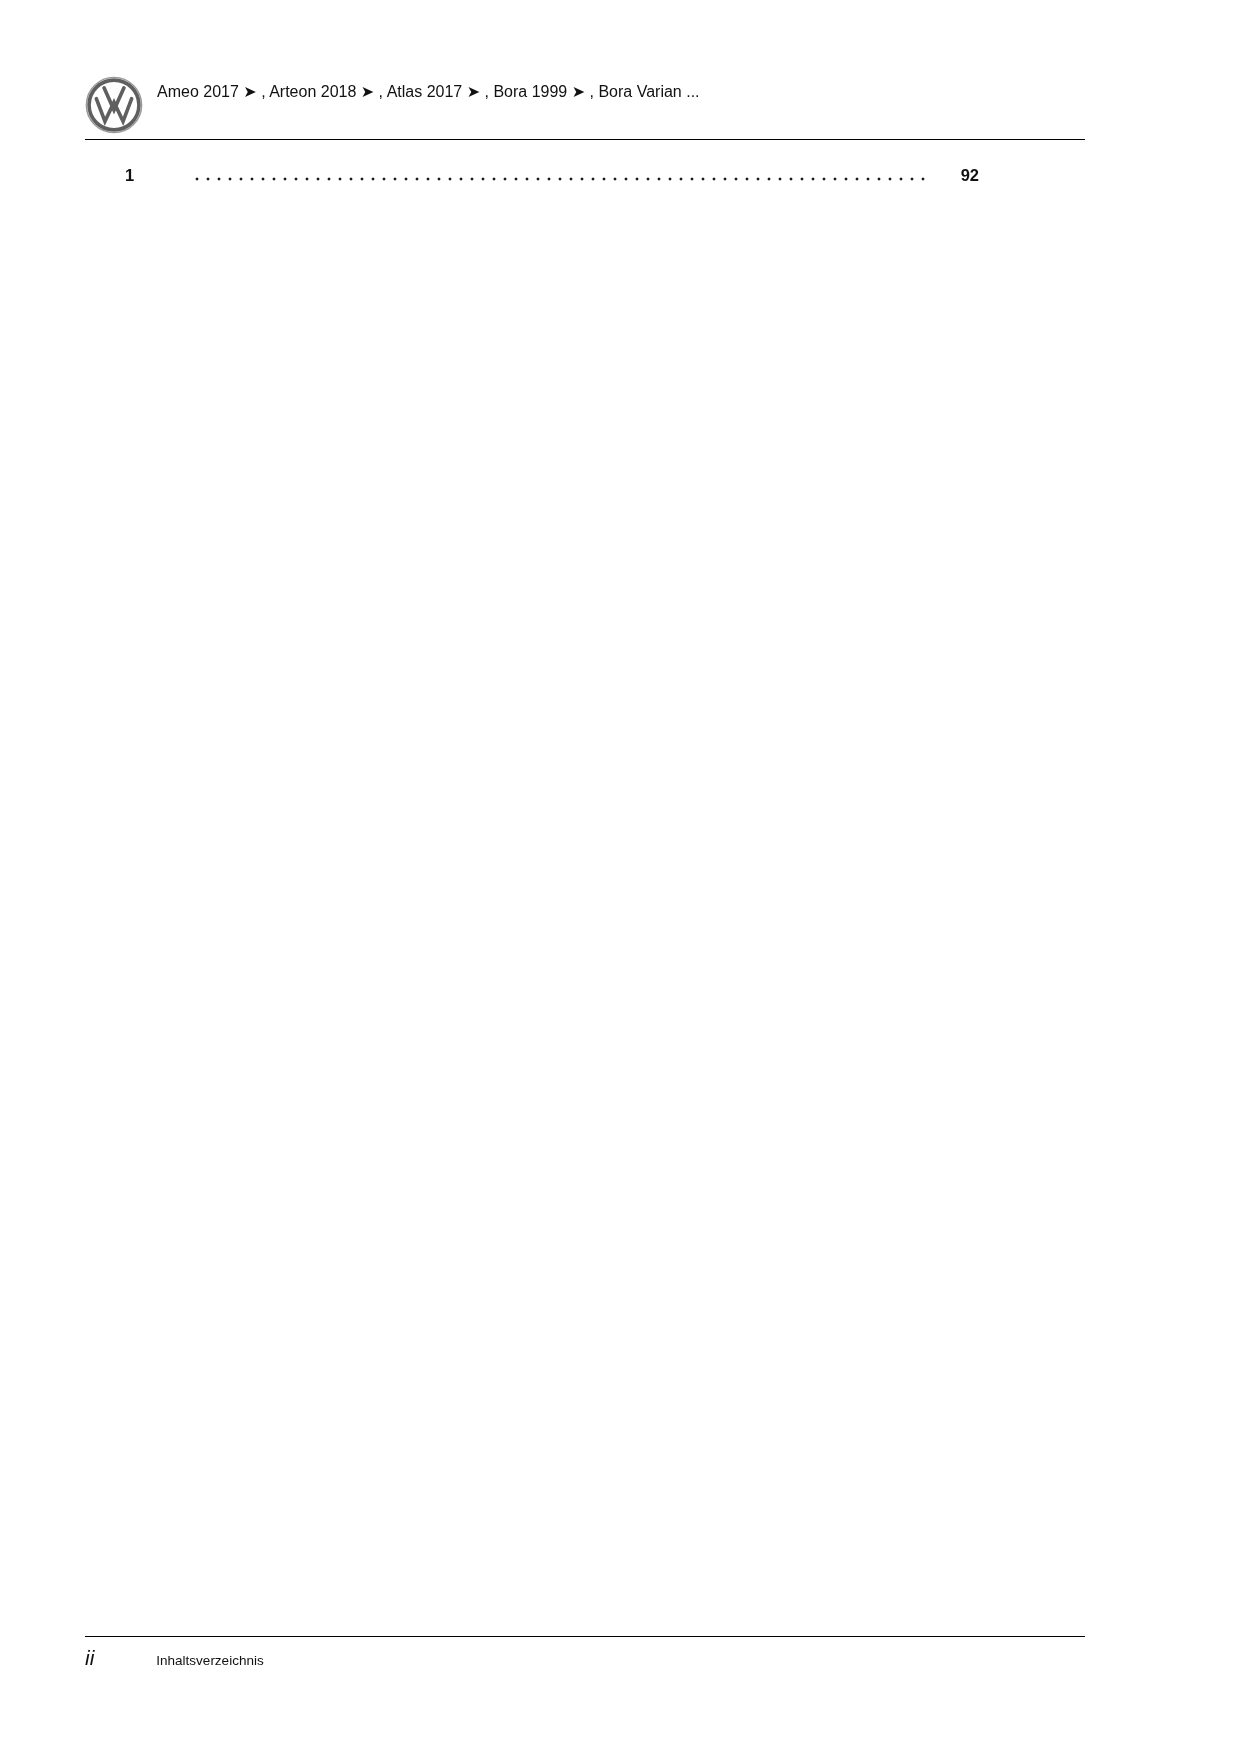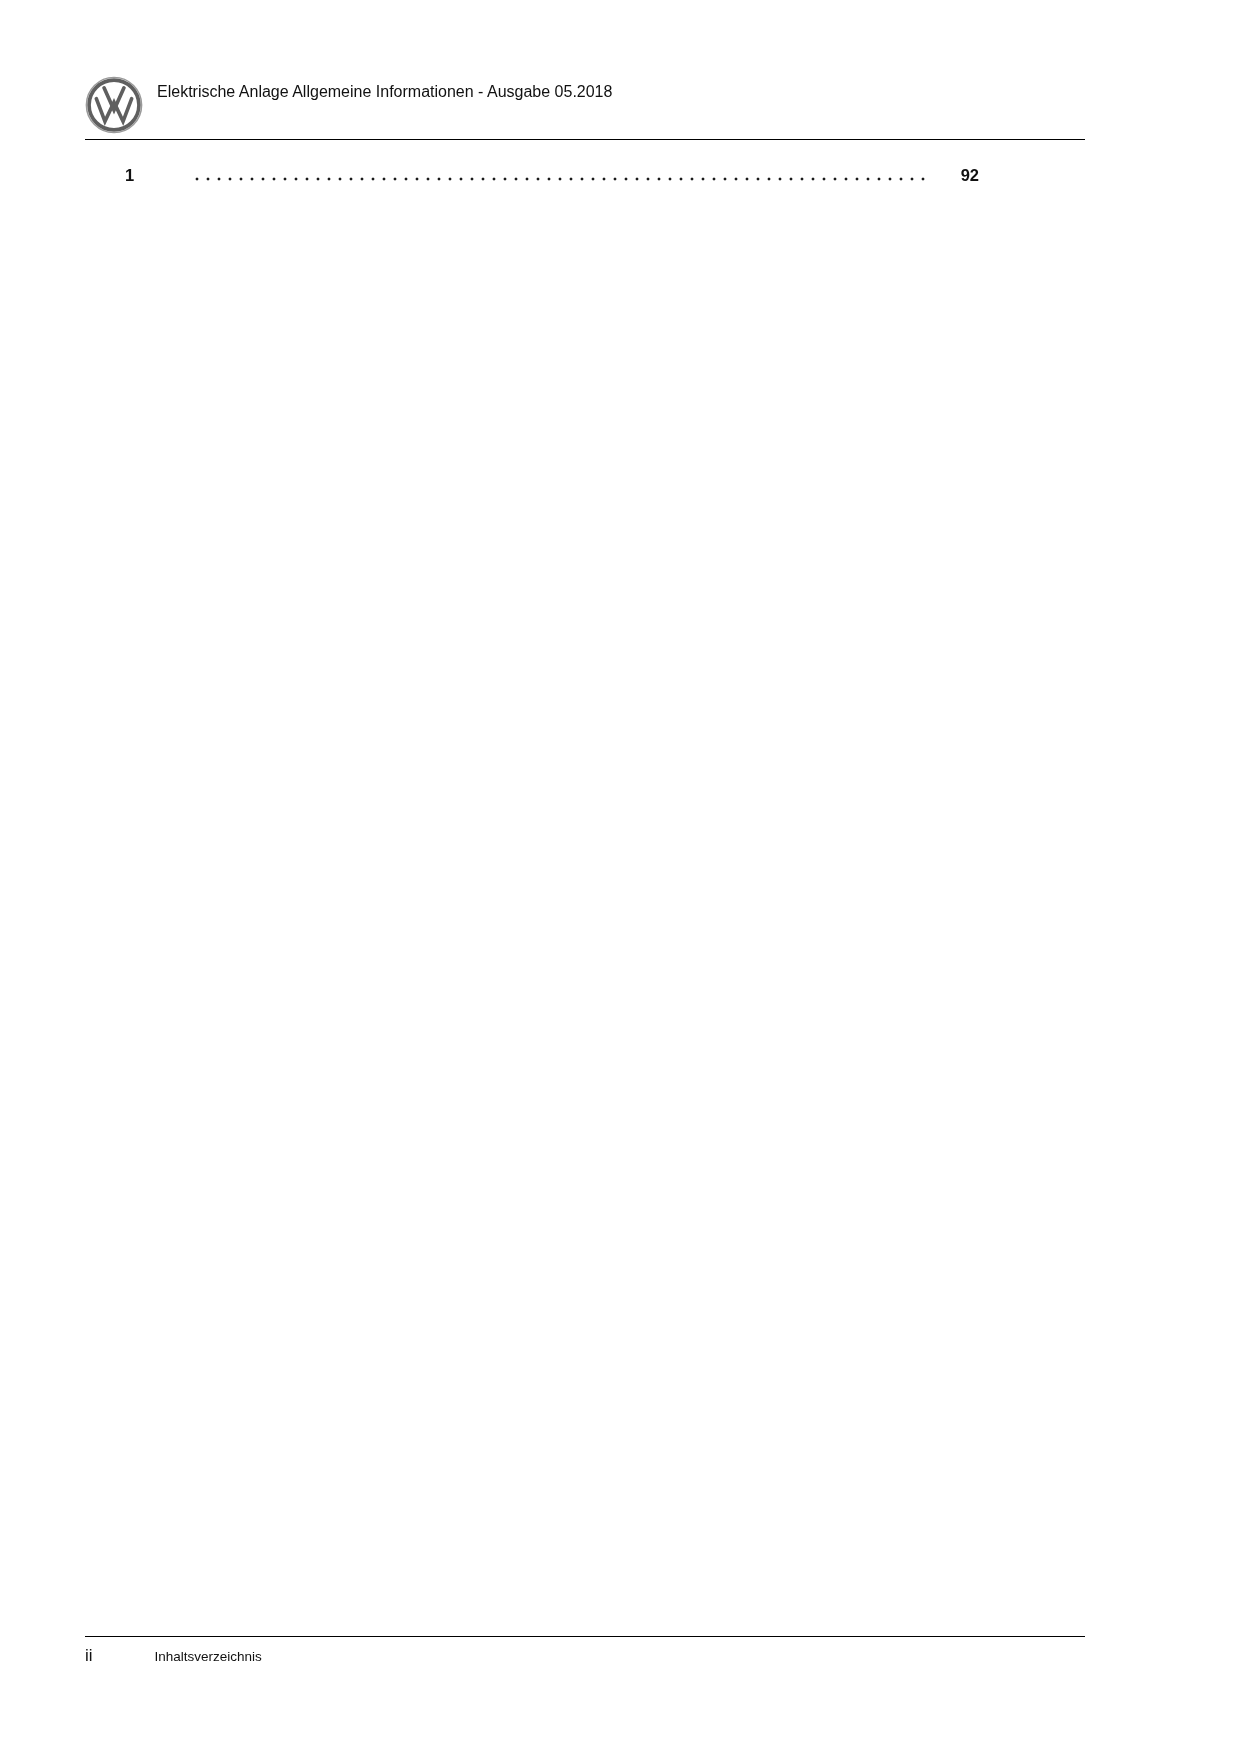--- a/index.html
+++ b/index.html
@@ -105,21 +105,22 @@
   .footer-row {
     position: absolute;
     top: 1646px;
     left: 85px;
     right: 155px;
     display: flex;
     align-items: baseline;
     gap: 22px;
   }
   .footer-row .pageno {
-    font-size: 17px;
+    font-size: 21px;
+    font-style: italic;
   }
   .footer-row .footlabel {
     font-size: 13.5px;
     margin-left: 40px;
   }
 </style>
 </head>
 <body>
 
 <div class="page">
@@ -127,21 +128,21 @@
   <header class="header">
     <div class="logo">
       <svg viewBox="0 0 64 64" width="58" height="58" aria-hidden="true">
         <circle cx="32" cy="32" r="30.5" fill="none" stroke="#9a9a9a" stroke-width="1.6"></circle>
         <circle cx="32" cy="32" r="27.5" fill="none" stroke="#5f5f5f" stroke-width="4"></circle>
         <path d="M21 13 L32 37.5 L43 13" fill="none" stroke="#5f5f5f" stroke-width="4" stroke-linecap="round" stroke-linejoin="miter"></path>
         <path d="M12.5 25 L22 50 L32 29 L42 50 L51.5 25" fill="none" stroke="#5f5f5f" stroke-width="4" stroke-linecap="round" stroke-linejoin="miter"></path>
       </svg>
     </div>
     <div class="header-text">
-      <div>Elektrische Anlage Allgemeine Informationen - Ausgabe 05.2018</div>
+      <div>Ameo 2017 ➤ , Arteon 2018 ➤ , Atlas 2017 ➤ , Bora 1999 ➤ , Bora Varian ...</div>
     </div>
   </header>
 
   <div class="header-rule"></div>
 
   <main class="toc" id="toc">
   <div class="toc-row level1 first">
     <span class="num">1</span>
     <span class="leader"></span>
     <span class="page">92</span>

